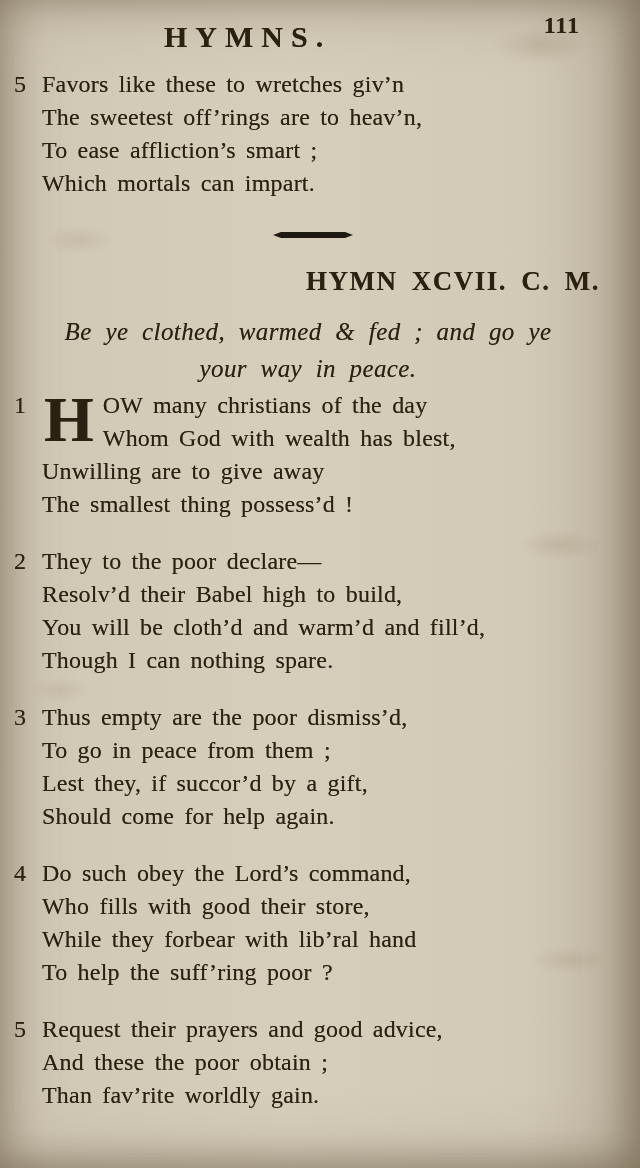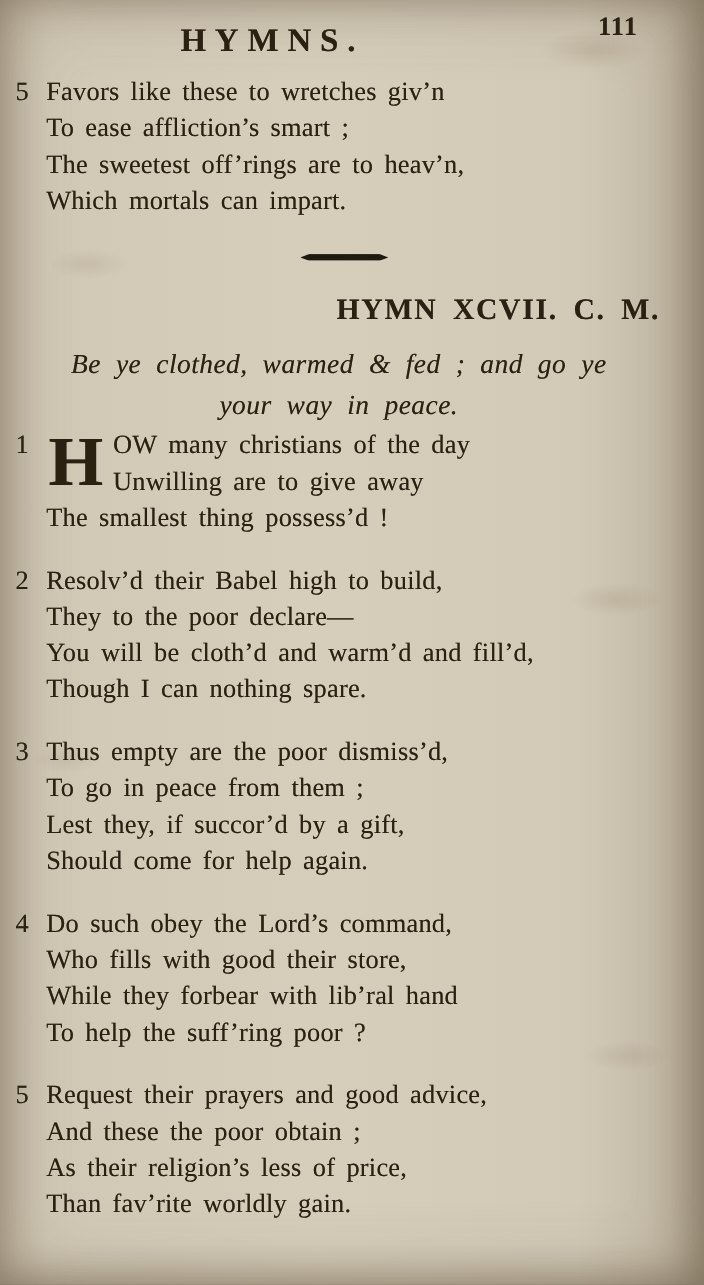--- a/index.html
+++ b/index.html
@@ -123,52 +123,53 @@
 
   <header class="page-header">
     <span class="running-title">HYMNS.</span>
     <span class="page-number">111</span>
   </header>
 
   <section class="stanza first-stanza">
     <span class="stanza-number">5</span>
     <div class="stanza-lines">
       <div class="line">Favors like these to wretches giv’n</div>
+      <div class="line">The sweetest off’rings are to heav’n,</div>
       <div class="line">To ease affliction’s smart ;</div>
-      <div class="line">The sweetest off’rings are to heav’n,</div>
       <div class="line">Which mortals can impart.</div>
     </div>
   </section>
 
   <div class="divider-wrap">
     <span class="section-divider"></span>
   </div>
 
   <h2 class="hymn-title">HYMN XCVII.  C. M.</h2>
 
   <p class="hymn-epigraph">
     <span>Be ye clothed, warmed &amp; fed ; and go ye</span><br>
     <span>your way in peace.</span>
   </p>
 
   <section class="stanza">
     <span class="stanza-number">1</span>
     <div class="stanza-lines">
       <span class="drop-cap">H</span>
       <div class="line">OW many christians of the day</div>
+      <div class="line">Whom God with wealth has blest,</div>
       <div class="line">Unwilling are to give away</div>
       <div class="line">The smallest thing possess’d !</div>
     </div>
   </section>
 
   <section class="stanza">
     <span class="stanza-number">2</span>
     <div class="stanza-lines">
+      <div class="line">They to the poor declare—</div>
       <div class="line">Resolv’d their Babel high to build,</div>
-      <div class="line">They to the poor declare—</div>
       <div class="line">You will be cloth’d and warm’d and fill’d,</div>
       <div class="line">Though I can nothing spare.</div>
     </div>
   </section>
 
   <section class="stanza">
     <span class="stanza-number">3</span>
     <div class="stanza-lines">
       <div class="line">Thus empty are the poor dismiss’d,</div>
       <div class="line">To go in peace from them ;</div>
@@ -185,18 +186,17 @@
       <div class="line">While they forbear with lib’ral hand</div>
       <div class="line">To help the suff’ring poor ?</div>
     </div>
   </section>
 
   <section class="stanza">
     <span class="stanza-number">5</span>
     <div class="stanza-lines">
       <div class="line">Request their prayers and good advice,</div>
       <div class="line">And these the poor obtain ;</div>
-      <div class="line">As their religion’s less of price,</div>
       <div class="line">Than fav’rite worldly gain.</div>
     </div>
   </section>
 
 </div>
 
 </body></html>

